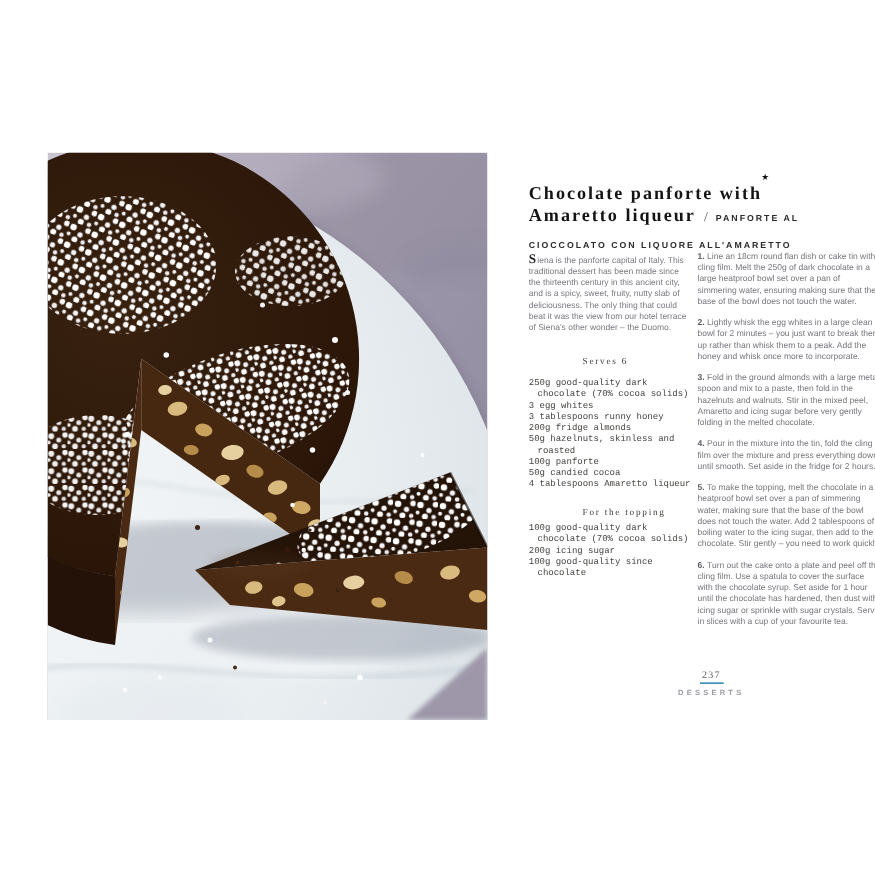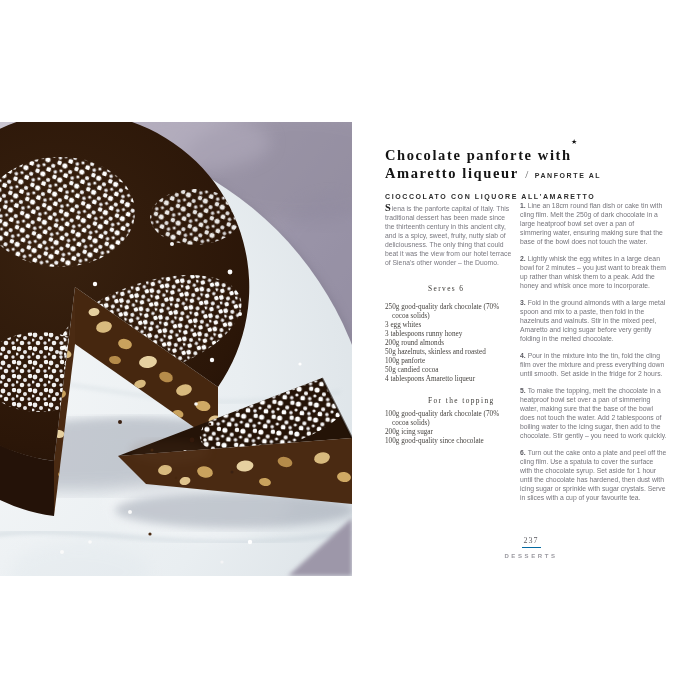--- a/index.html
+++ b/index.html
@@ -1,18 +1,18 @@
 <!DOCTYPE html>
 <html><head>
 <meta charset="utf-8">
 <style>
   html,body{margin:0;padding:0;}
   body{width:700px;height:700px;background:#ffffff;position:relative;overflow:hidden;
        font-family:"Liberation Sans","DejaVu Sans",sans-serif;}
-  .page{position:absolute;inset:0;background:#fff;}
+  .page{position:absolute;inset:0;background:#fff;margin-left:38px;}
 
   
   .photo{position:absolute;left:0;top:122px;width:352px;height:454px;overflow:hidden;}
   .photo svg{display:block;}
 
   
   .title-block{position:absolute;left:385px;top:146px;width:285px;color:#161616;}
   .t-serif{font-family:"Liberation Serif","DejaVu Serif",serif;font-weight:bold;
            font-size:14.5px;letter-spacing:1.6px;line-height:18px;color:#141414;}
   .t-sep{font-family:"Liberation Serif","DejaVu Serif",serif;font-size:11px;color:#555;
@@ -27,21 +27,21 @@
   .intro{font-size:6.8px;line-height:9px;color:#7a7980;margin:0;}
   .dropcap{font-family:"Liberation Serif","DejaVu Serif",serif;font-weight:bold;
            font-size:10.5px;color:#1d1d1d;padding-right:1px;}
 
   .mini-head{font-family:"Liberation Serif","DejaVu Serif",serif;font-size:7.4px;
              letter-spacing:1.4px;color:#3c3a36;margin:0;padding-left:43px;}
   .serves{margin-top:17px;}
   .topping-head{margin-top:12px;}
 
   ul.ing{list-style:none;margin:10px 0 0 0;padding:0;
-         font-family:Liberation Serif, serif;
+         font-family:Liberation Mono, monospace;
          font-size:7.2px;line-height:9px;color:#474440;}
   ul.ing li{padding-left:7px;text-indent:-7px;}
   ul.topping{margin-top:5px;}
 
   .step{font-size:6.8px;line-height:9px;color:#76757c;margin:0 0 8px 0;}
   .step .num{font-weight:bold;color:#5a5960;margin-right:2px;}
 
   .footer{position:absolute;left:496px;top:529px;width:70px;text-align:center;}
   .page-num{display:inline-block;font-family:"Liberation Serif","DejaVu Serif",serif;
             font-size:8px;letter-spacing:1px;color:#5d5c62;
@@ -239,21 +239,21 @@
 
   <div class="col-left">
     <p class="intro"><span class="dropcap">S</span><span>iena is the panforte capital of Italy. This traditional dessert has been made since the thirteenth century in this ancient city, and is a spicy, sweet, fruity, nutty slab of deliciousness. The only thing that could beat it was the view from our hotel terrace of Siena's other wonder – the Duomo.</span></p>
 
     <p class="mini-head serves">Serves 6</p>
 
     <ul class="ing">
       <li>250g good-quality dark chocolate (70% cocoa solids)</li>
       <li>3 egg whites</li>
       <li>3 tablespoons runny honey</li>
-      <li>200g round almonds</li>
+      <li>200g fridge almonds</li>
       <li>50g hazelnuts, skinless and roasted</li>
       <li>100g panforte</li>
       <li>50g candied cocoa</li>
       <li>4 tablespoons Amaretto liqueur</li>
     </ul>
 
     <p class="mini-head topping-head">For the topping</p>
 
     <ul class="ing topping">
       <li>100g good-quality dark chocolate (70% cocoa solids)</li>

